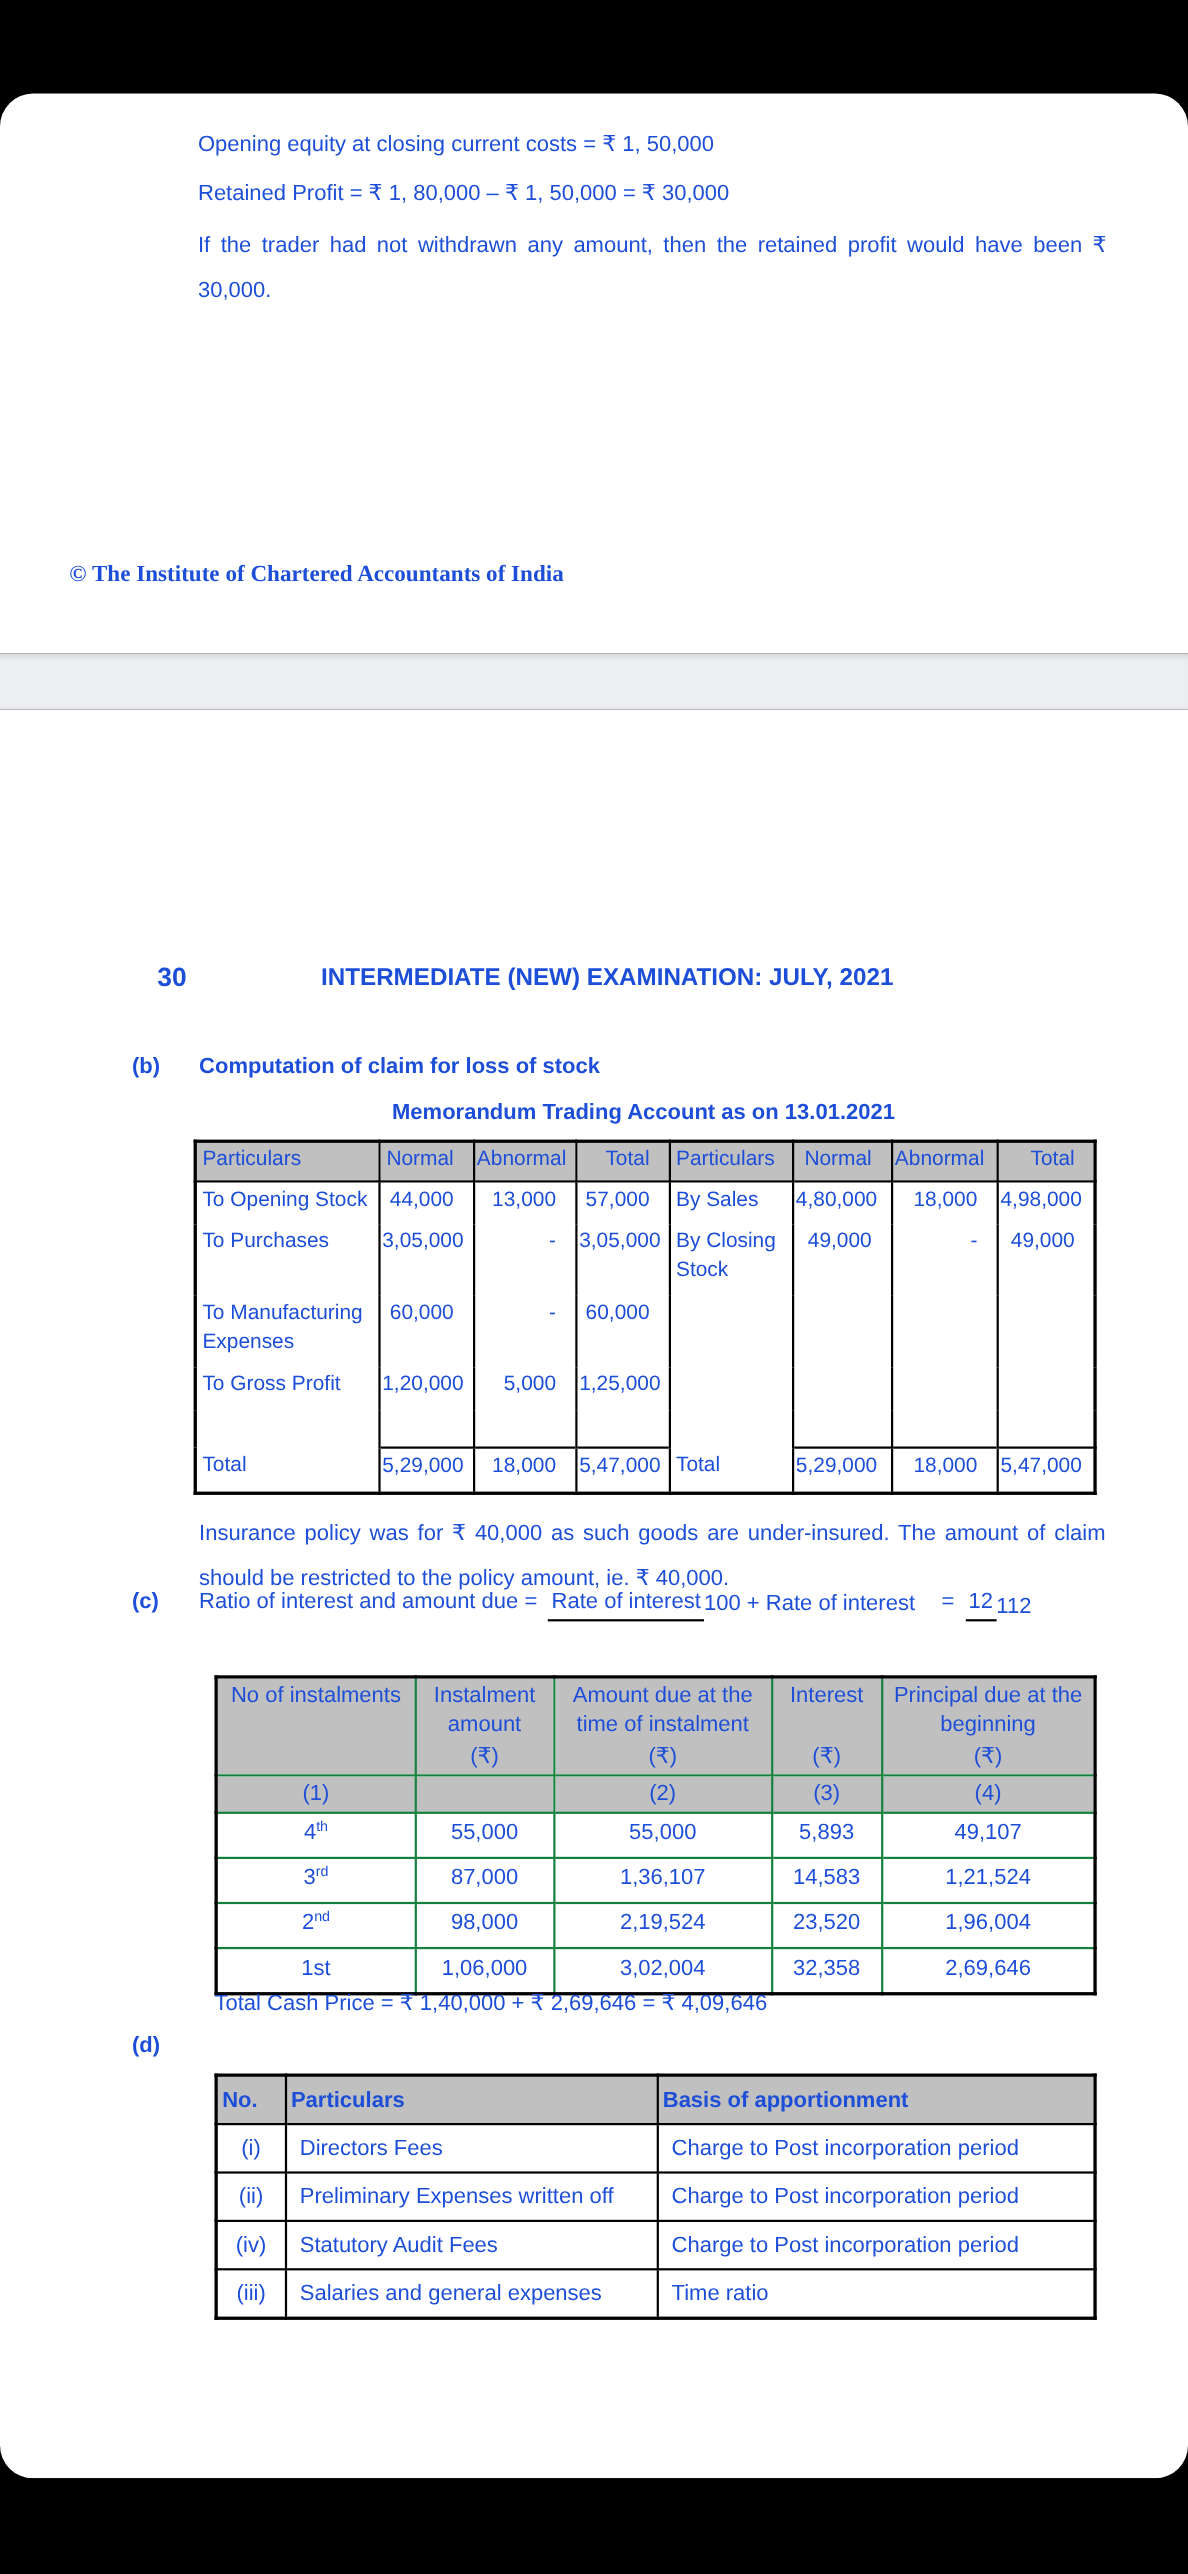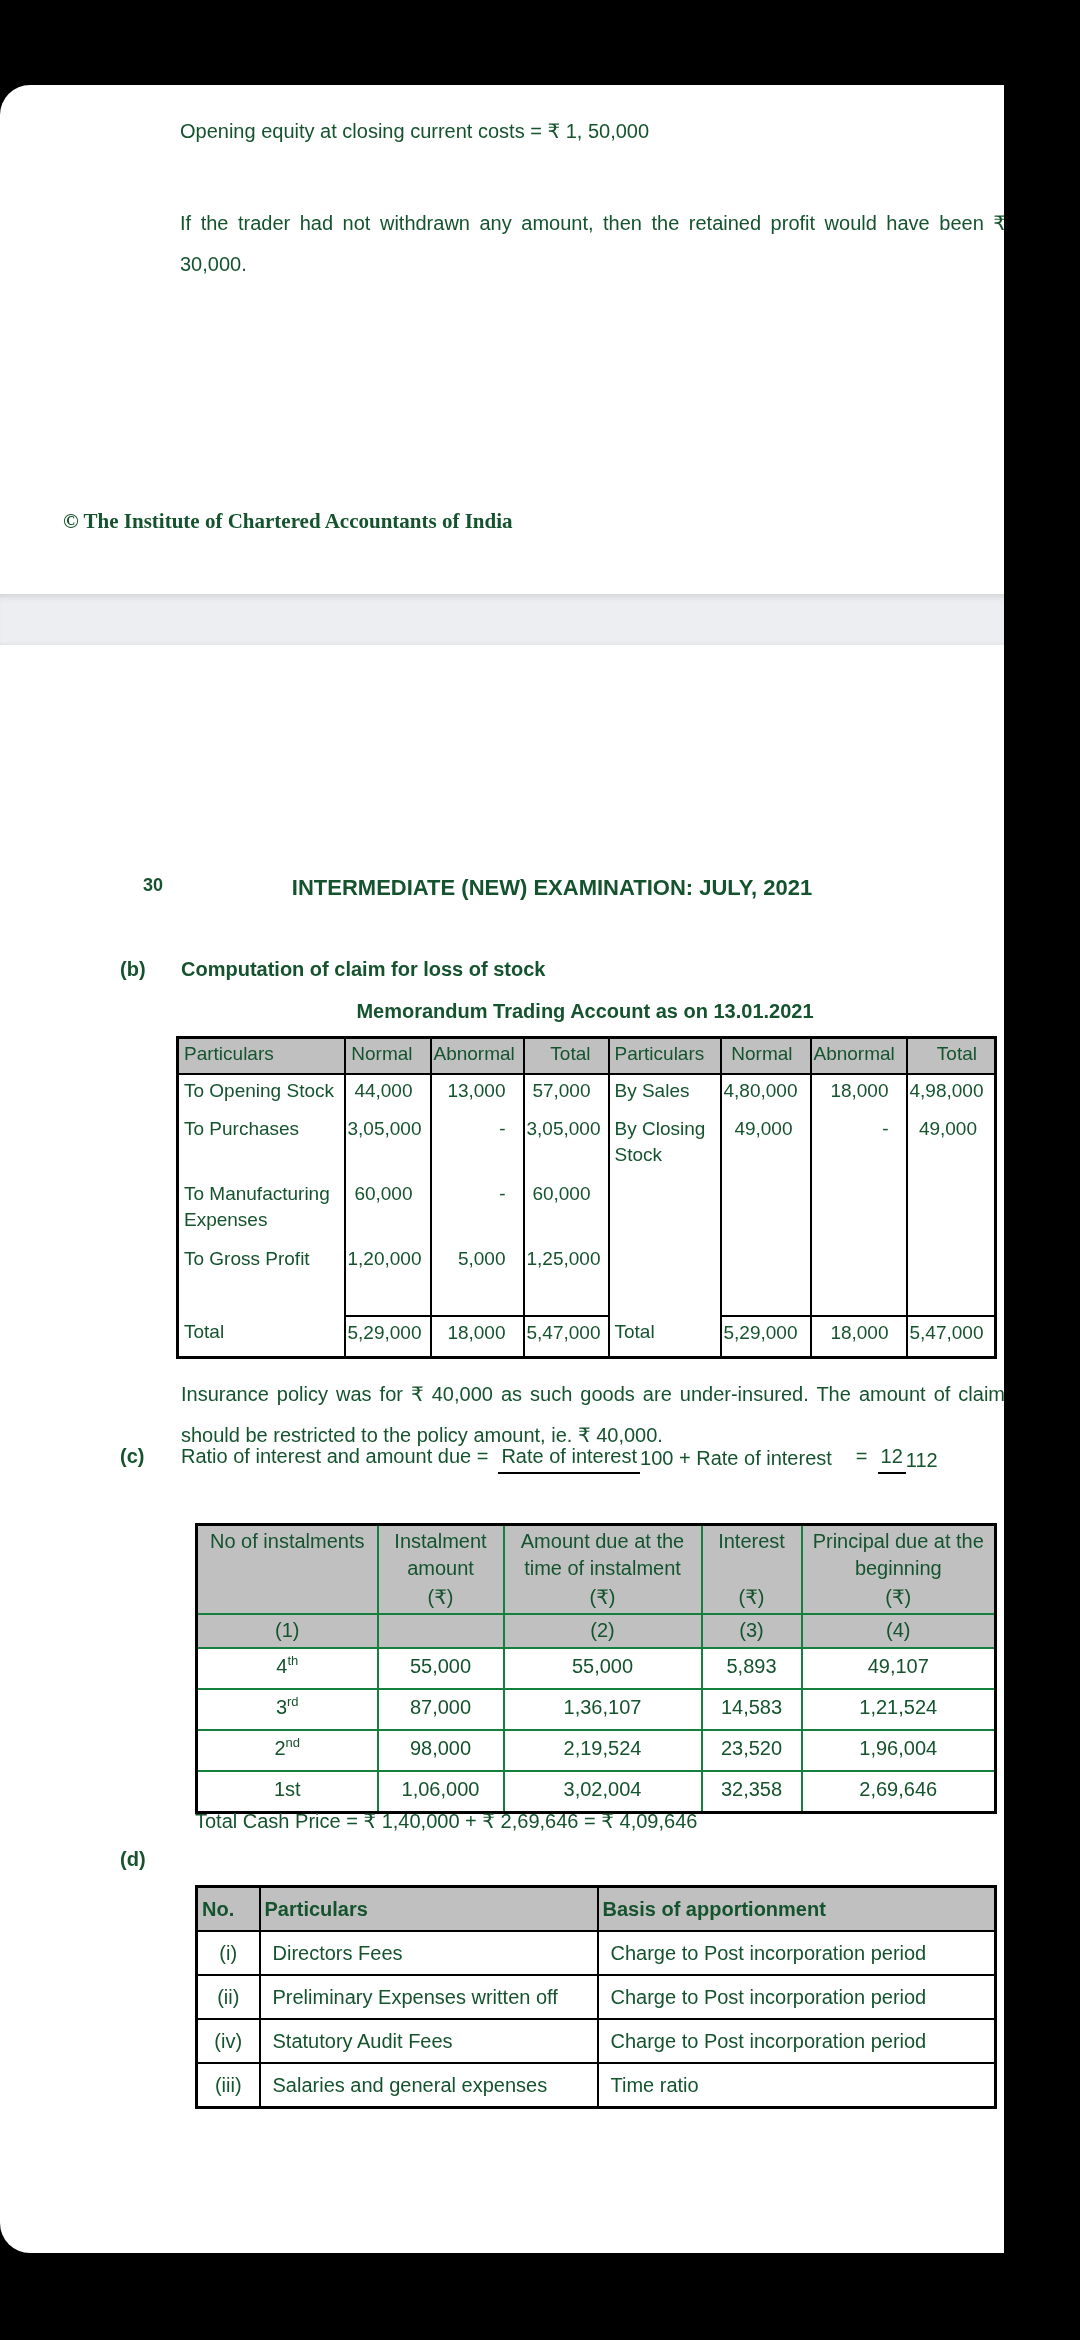--- a/index.html
+++ b/index.html
@@ -1,30 +1,30 @@
 <!DOCTYPE html>
 <html><head>
 <meta charset="utf-8">
 <style>
   html,body{margin:0;padding:0;background:#000;}
-  .screen{position:relative;width:1004px;height:2340px;background:#000;overflow:hidden;
-          font-family:"Liberation Sans","DejaVu Sans",sans-serif;color:#14532d;}
+  .screen{position:relative;width:1080px;height:2340px;background:#000;overflow:hidden;
+          font-family:"Liberation Sans","DejaVu Sans",sans-serif;color:#1d4ed8;}
   .bar{position:absolute;left:0;width:1080px;background:#000;}
   .bar.top{top:0;height:85px;}
   .bar.bottom{top:2253px;height:87px;}
   .page{position:absolute;left:0;width:1080px;background:#fff;}
   .page1{top:85px;height:509px;border-radius:30px 30px 0 0;}
   .separator{position:absolute;left:0;top:594px;width:1080px;height:51px;background:#eceef1;
              box-shadow:inset 0 7px 7px -5px rgba(0,0,0,.14), inset 0 -4px 5px -4px rgba(0,0,0,.07);}
   .page2{top:645px;height:1608px;border-radius:0 0 30px 30px;}
   .abs{position:absolute;}
   .txt{font-size:20px;line-height:32px;white-space:nowrap;}
   .para{font-size:20px;line-height:41px;text-align:justify;white-space:normal;}
   .copyright{font-family:"Liberation Serif","DejaVu Serif",serif;font-weight:bold;font-size:21px;white-space:nowrap;}
-  .pgnum{font-weight:bold;font-size:18px;}
+  .pgnum{font-weight:bold;font-size:24px;}
   .ptitle{font-weight:bold;font-size:22px;text-align:center;width:100%;padding-left:24px;box-sizing:border-box;}
   .slabel{font-weight:bold;font-size:20px;}
   .sheading{font-weight:bold;font-size:20px;white-space:nowrap;}
   .tcenter{text-align:center;font-weight:bold;font-size:20px;}
 
   
   table{border-collapse:collapse;table-layout:fixed;}
   .ttable{width:818px;border:3px solid #000;font-size:19px;line-height:26px;}
   .ttable td{border-left:2px solid #15803d;border-right:2px solid #000;vertical-align:top;
              padding:3px 2px 0 2px;overflow:hidden;}
@@ -66,20 +66,21 @@
   .feq{margin-left:24px;line-height:32px;}
 </style>
 </head>
 <body>
 
 <div class="screen">
   <div class="bar top"></div>
 
   <div class="page page1">
     <div class="abs txt" style="left:180px;top:30px;">Opening equity at closing current costs = ₹ 1, 50,000</div>
+    <div class="abs txt" style="left:180px;top:75px;">Retained Profit = ₹ 1, 80,000 – ₹ 1, 50,000 = ₹ 30,000</div>
     <div class="abs para" style="left:180px;top:118px;width:826px;">If the trader had not withdrawn any amount, then the retained profit would have been ₹ 30,000.</div>
     <div class="abs copyright" style="left:63px;top:424px;">© The Institute of Chartered Accountants of India</div>
   </div>
 
   <div class="separator"></div>
 
   <div class="page page2">
     <div class="abs" style="left:0;top:230px;width:1080px;">
       <span class="abs pgnum" style="left:143px;top:0;">30</span>
       <div class="ptitle">INTERMEDIATE (NEW) EXAMINATION: JULY, 2021</div>

